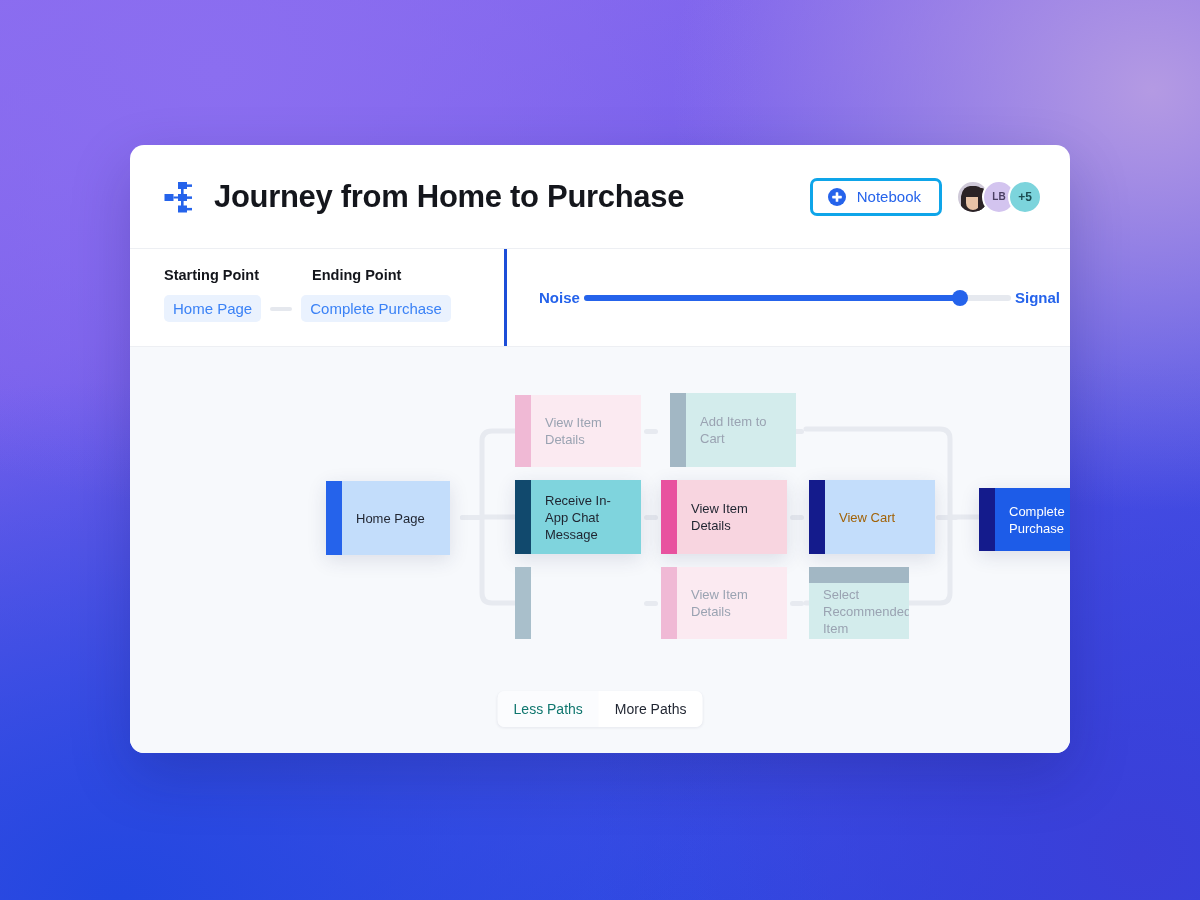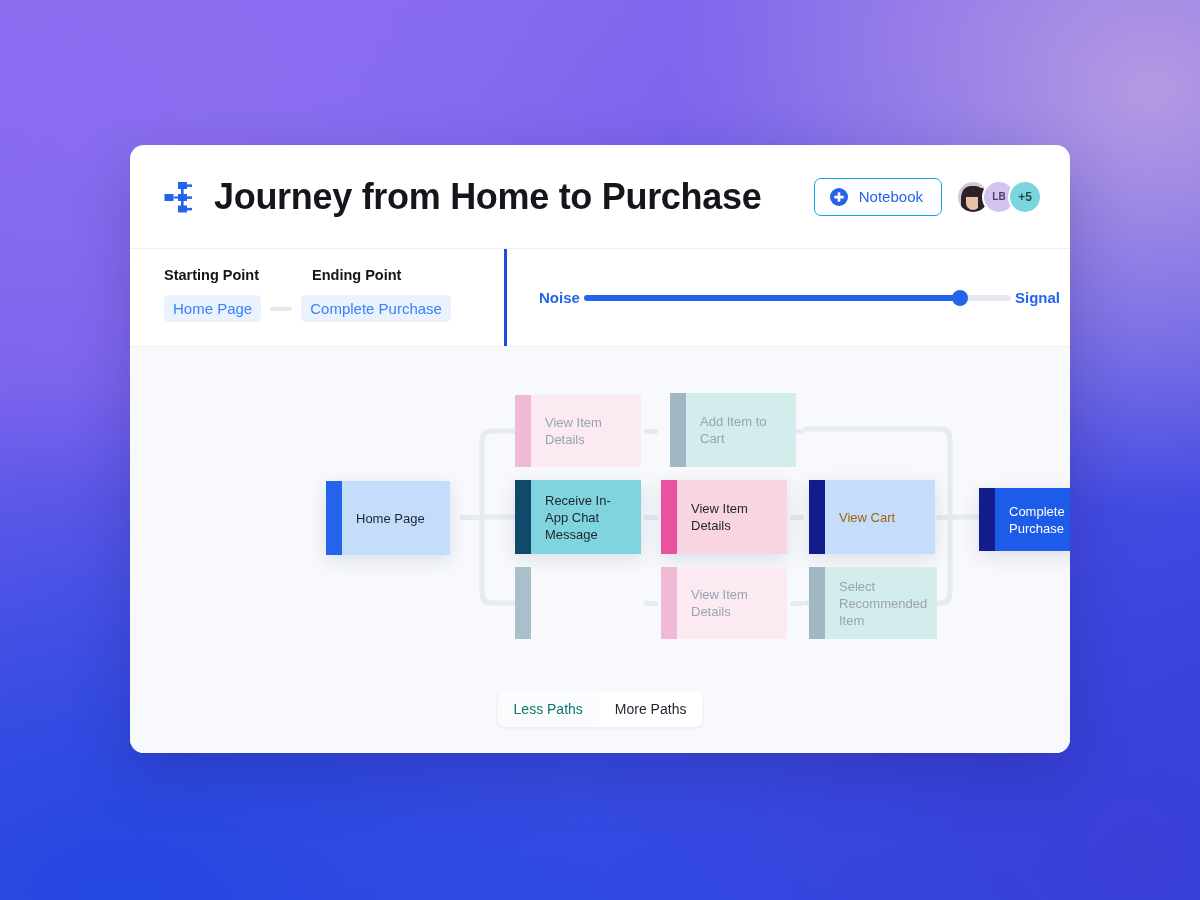--- a/index.html
+++ b/index.html
@@ -46,39 +46,39 @@
     border-bottom: 1px solid #edeff3;
   }
   .journey-icon {
     width: 34px;
     height: 34px;
     margin-right: 16px;
     flex: 0 0 34px;
     display: block;
   }
   .page-title {
-    font-size: 36px;
+    font-size: 31px;
     font-weight: bold;
     color: #14161c;
     letter-spacing: -0.3px;
     white-space: nowrap;
   }
   .header-right {
     margin-left: auto;
     display: flex;
     align-items: center;
     gap: 14px;
   }
   .notebook-btn {
     display: flex;
     align-items: center;
     gap: 10px;
     height: 38px;
     padding: 0 18px 0 14px;
-    border: 1px solid #0ea5e9;
+    border: 3px solid #0ea5e9;
     border-radius: 7px;
     background: #fff;
     cursor: pointer;
   }
   .plus-circle { width: 20px; height: 20px; flex: 0 0 20px; display:block; }
   .notebook-label {
     font-size: 15px;
     color: #2563eb;
     font-weight: 500;
     white-space: nowrap;
@@ -368,21 +368,21 @@
           <div class="node-body" style="background: rgb(251, 234, 241);">
             <div class="node-label" style="color: rgb(154, 163, 178);">View Item Details</div>
           </div>
         </div>
         <div class="node active" style="left: 679px; top: 133px; width: 126px; height: 74px;">
           <div class="node-bar" style="background: rgb(20, 27, 140);"></div>
           <div class="node-body" style="background: rgb(195, 221, 251);">
             <div class="node-label" style="color: #a16207;">View Cart</div>
           </div>
         </div>
-        <div class="node faded" style="left: 679px; top: 220px; width: 128px; height: 72px;">
+        <div class="node faded" style="left: 679px; top: 220px; width: 100px; height: 72px; flex-direction: column;">
           <div class="node-bar" style="background: rgb(162, 183, 196);"></div>
           <div class="node-body" style="background: rgb(211, 236, 236);">
             <div class="node-label" style="color: rgb(154, 163, 178);">Select Recommended Item</div>
           </div>
         </div>
         <div class="node active" style="left: 849px; top: 141px; width: 124px; height: 63px;">
           <div class="node-bar" style="background: rgb(20, 27, 140);"></div>
           <div class="node-body" style="background: rgb(29, 92, 232);">
             <div class="node-label" style="color: rgb(255, 255, 255);">Complete Purchase</div>
           </div>

